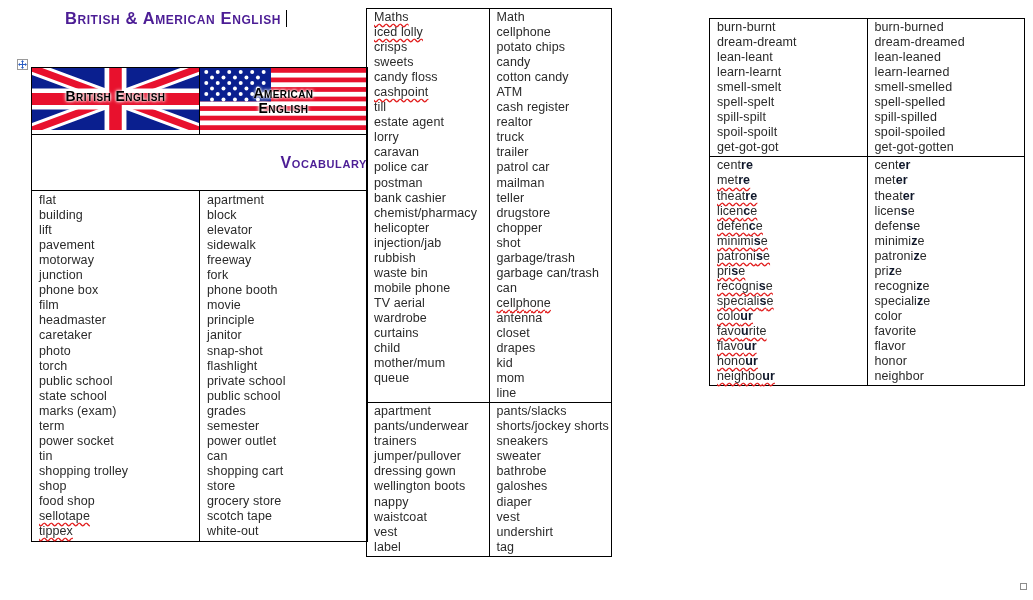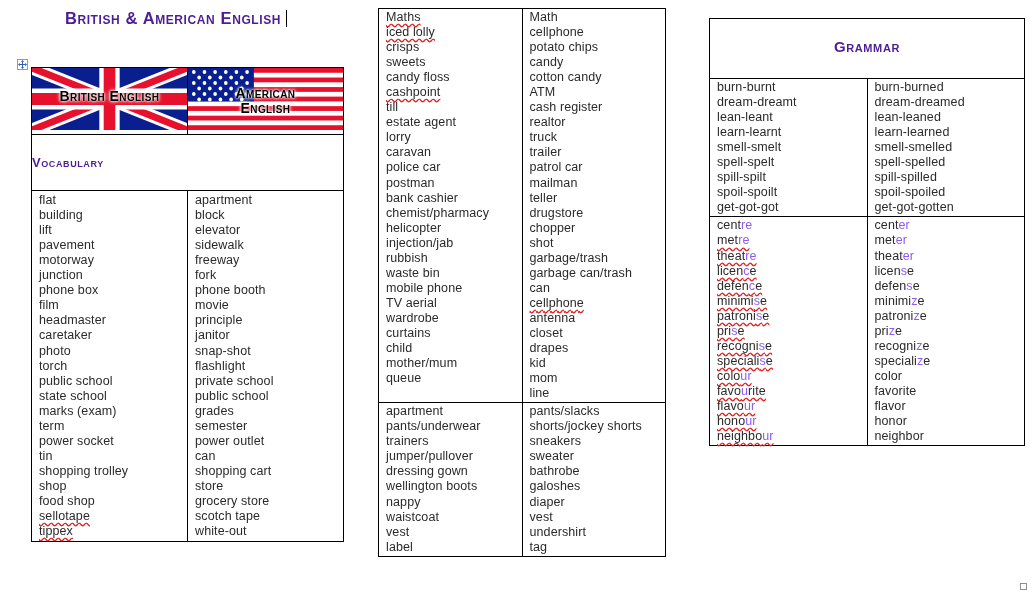--- a/index.html
+++ b/index.html
@@ -37,59 +37,59 @@
     vertical-align:-3px;margin-left:5px;
   }
   
   #move-handle{
     position:absolute;left:17px;top:59px;width:11px;height:11px;
     border:1px solid #9a9a9a;background:#ffffff;
     box-sizing:border-box;
   }
   #move-handle svg{display:block;}
   
-  #tbl-vocab{position:absolute;left:31px;top:67px;width:313px;padding-left:32px;}
+  #tbl-vocab{position:absolute;left:31px;top:67px;width:337px;padding-left:32px;}
   #flag-row td{padding:0;height:62px;}
   .flagcell{position:relative;overflow:hidden;}
   .flag-label{
     position:absolute;left:0;right:0;
     text-align:center;
     font-variant:small-caps;font-weight:bold;
     color:#000;font-size:14px;letter-spacing:.4px;
     text-shadow:0 0 2px #fff,0 0 3px #fff,0 0 4px #fff;
   }
   #uk-label{top:21px;}
   #us-label{top:18px;}
   #us-label2{top:33px;}
   #vocab-head td{height:55px;padding:0;}
   #vocab-head .smallcaps{
-    display:block;text-align:left;font-size:13px;margin-top:20px;
+    display:block;text-align:right;font-size:16px;margin-top:20px;
   }
   .vcol{width:50%;}
   .wordlist{list-style:none;margin:0;padding:0;}
   .wordlist li{white-space:nowrap;}
   
   .sq{
     text-decoration:underline wavy #e11b1b;
     text-decoration-skip-ink:none;
     text-underline-offset:2px;
   }
   
-  #tbl-mid{position:absolute;left:378px;top:8px;width:288px;border-radius:13px;}
+  #tbl-mid{position:absolute;left:366px;top:8px;width:246px;border-radius:13px;}
   #tbl-mid td{padding-top:1px;padding-bottom:1px;}
   .mcol{width:50%;}
   
   #tbl-gram{position:absolute;left:709px;top:18px;width:316px;}
   #gram-head td{height:57px;padding:0;}
   #gram-head .smallcaps{
     display:block;text-align:center;font-size:15px;margin-top:19px;
   }
   .gcol{width:50%;}
   #tbl-gram td{padding-top:1px;padding-bottom:1px;}
-  b{font-weight:normal;color:#8b5cf6;}
+  b{font-weight:bold;color:#0f172a;}
   
   #resize-handle{
     position:absolute;left:1020px;top:583px;width:7px;height:7px;
     border:1px solid #8d8d8d;background:#fff;box-sizing:border-box;
   }
 </style>
 </head>
 <body>
 
 <div id="doc-title">
@@ -323,25 +323,20 @@
             <li>undershirt</li>
             <li>tag</li>
           </ul>
     </td>
   </tr>
 </tbody>
   </table>
 
 <table class="wtable" id="tbl-gram">
   <tbody>
-      <tr id="gram-head">
-    <td colspan="2">
-      <span class="smallcaps">Grammar</span>
-    </td>
-  </tr>
   <tr>
     <td class="gcol">
       <ul class="wordlist" id="list-verbs-british">
             <li>burn-burnt</li>
             <li>dream-dreamt</li>
             <li>lean-leant</li>
             <li>learn-learnt</li>
             <li>smell-smelt</li>
             <li>spell-spelt</li>
             <li>spill-spilt</li>

